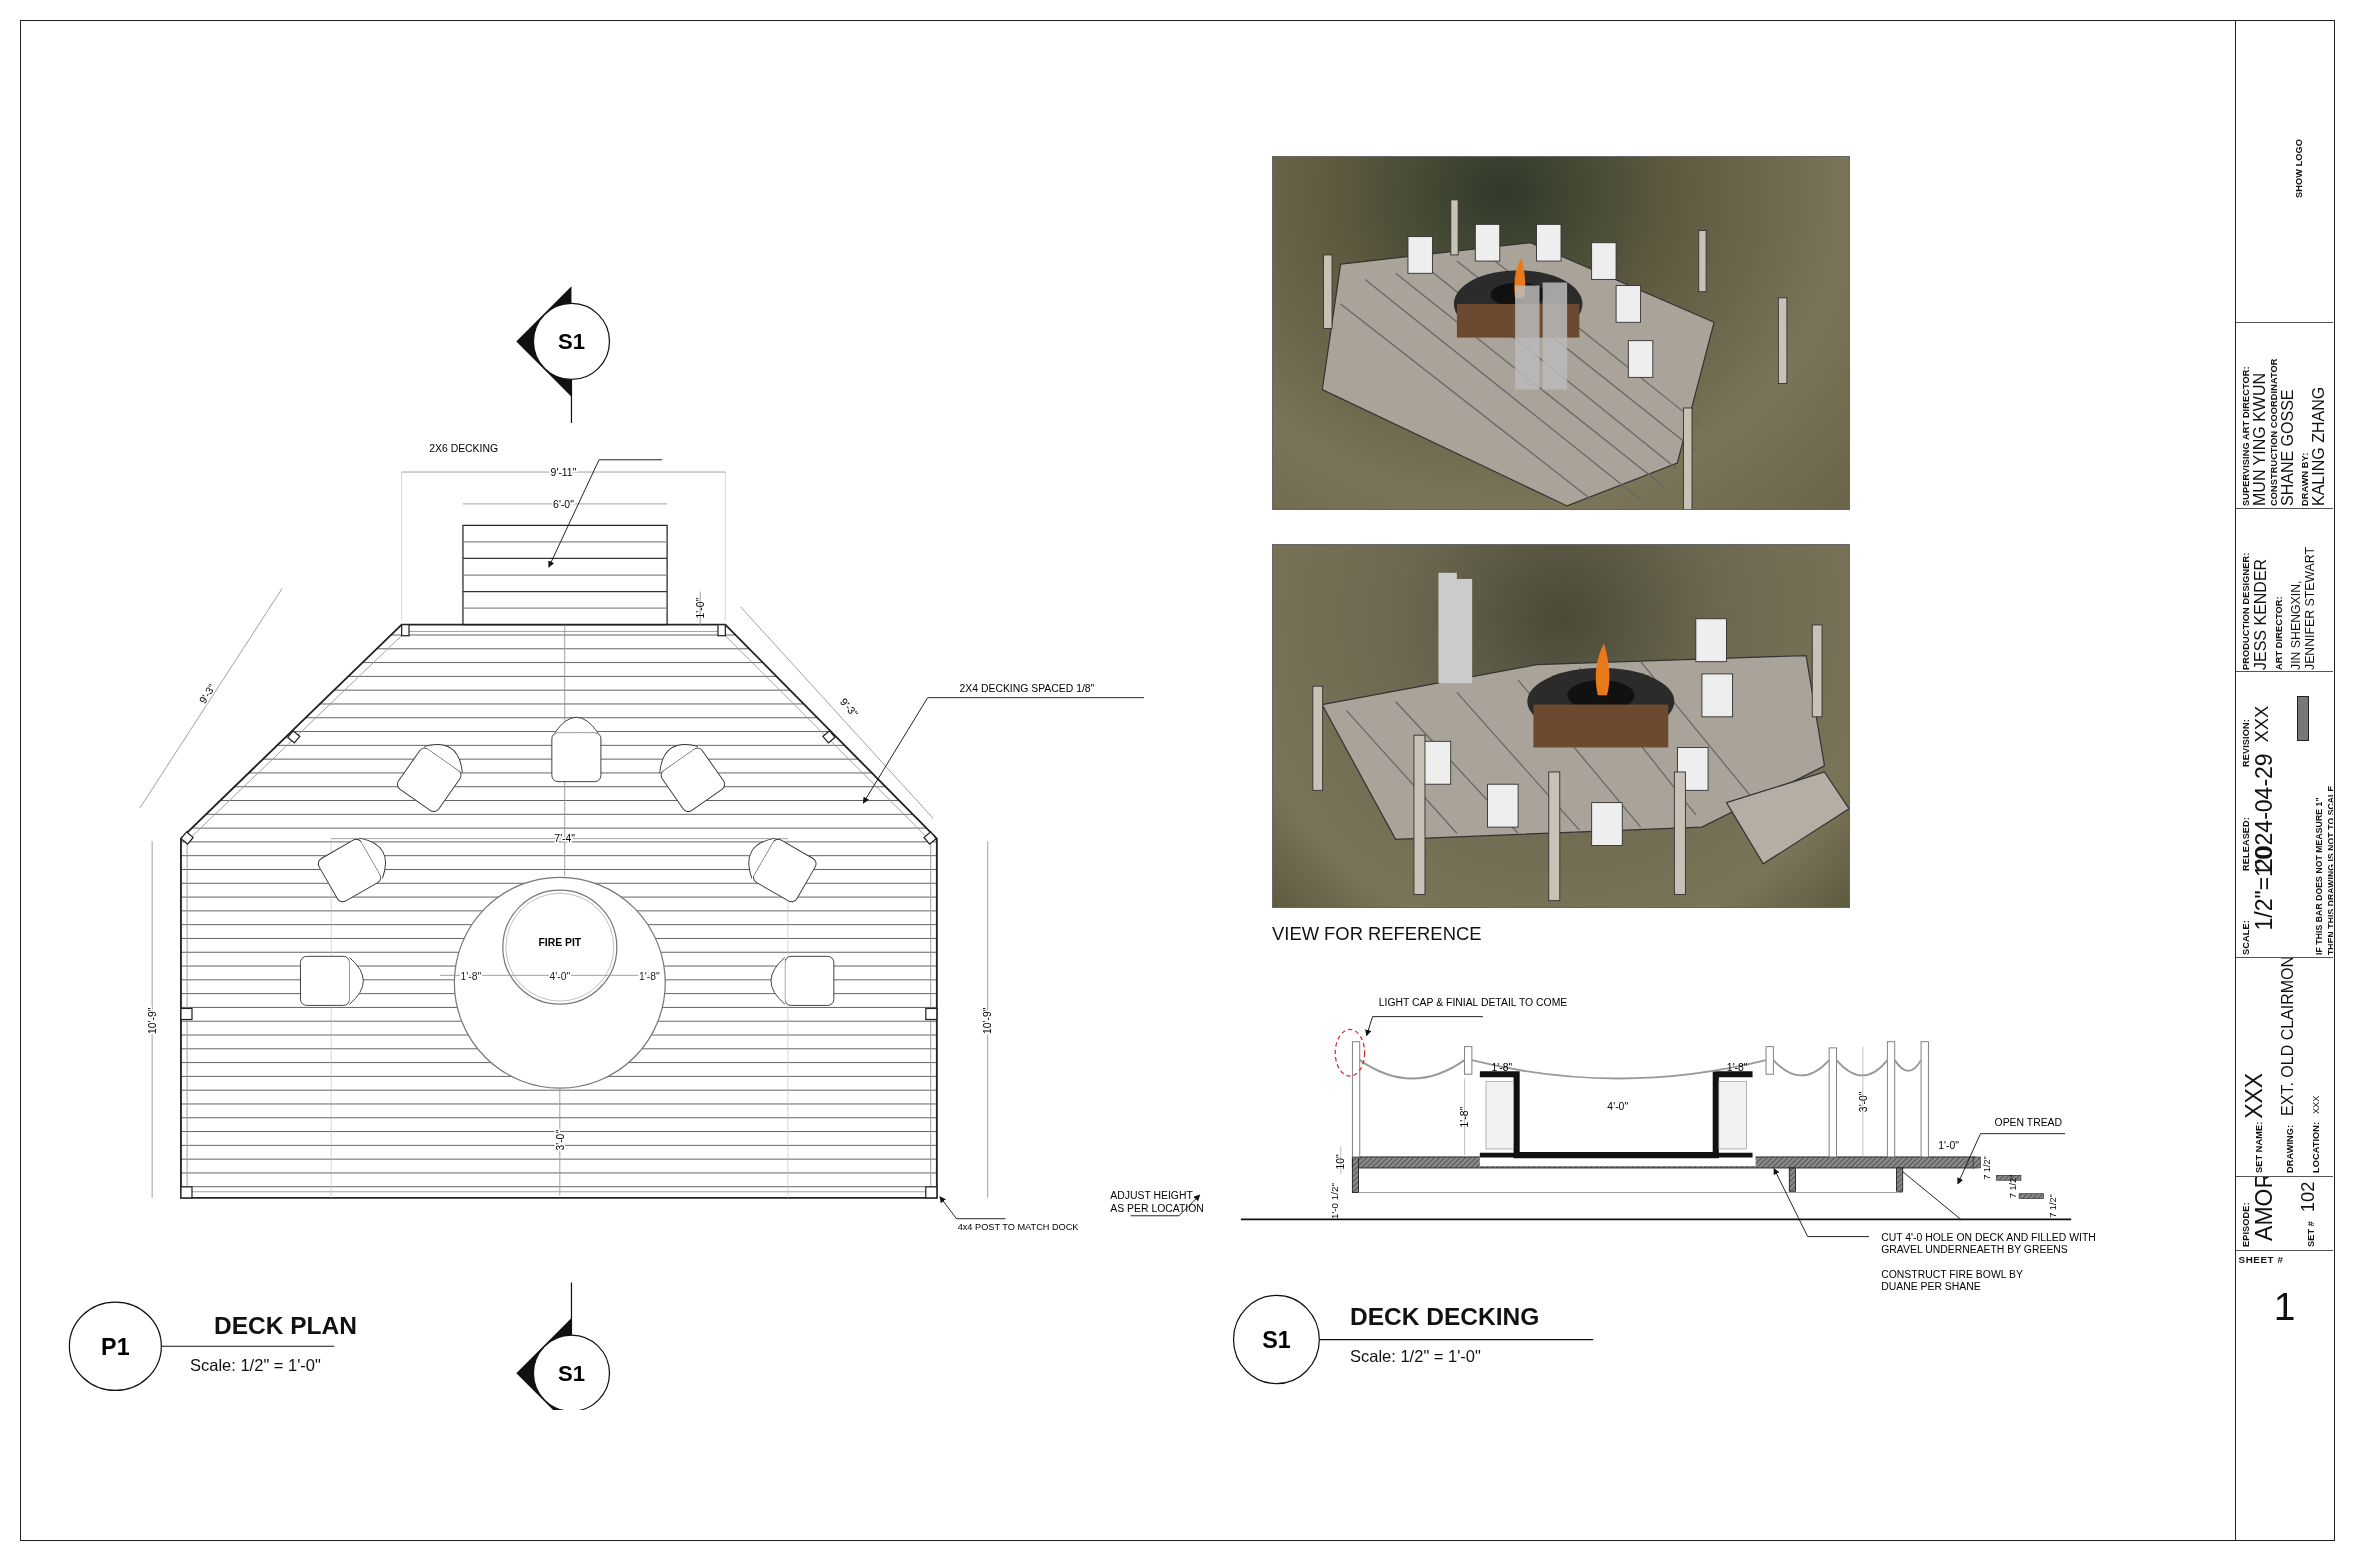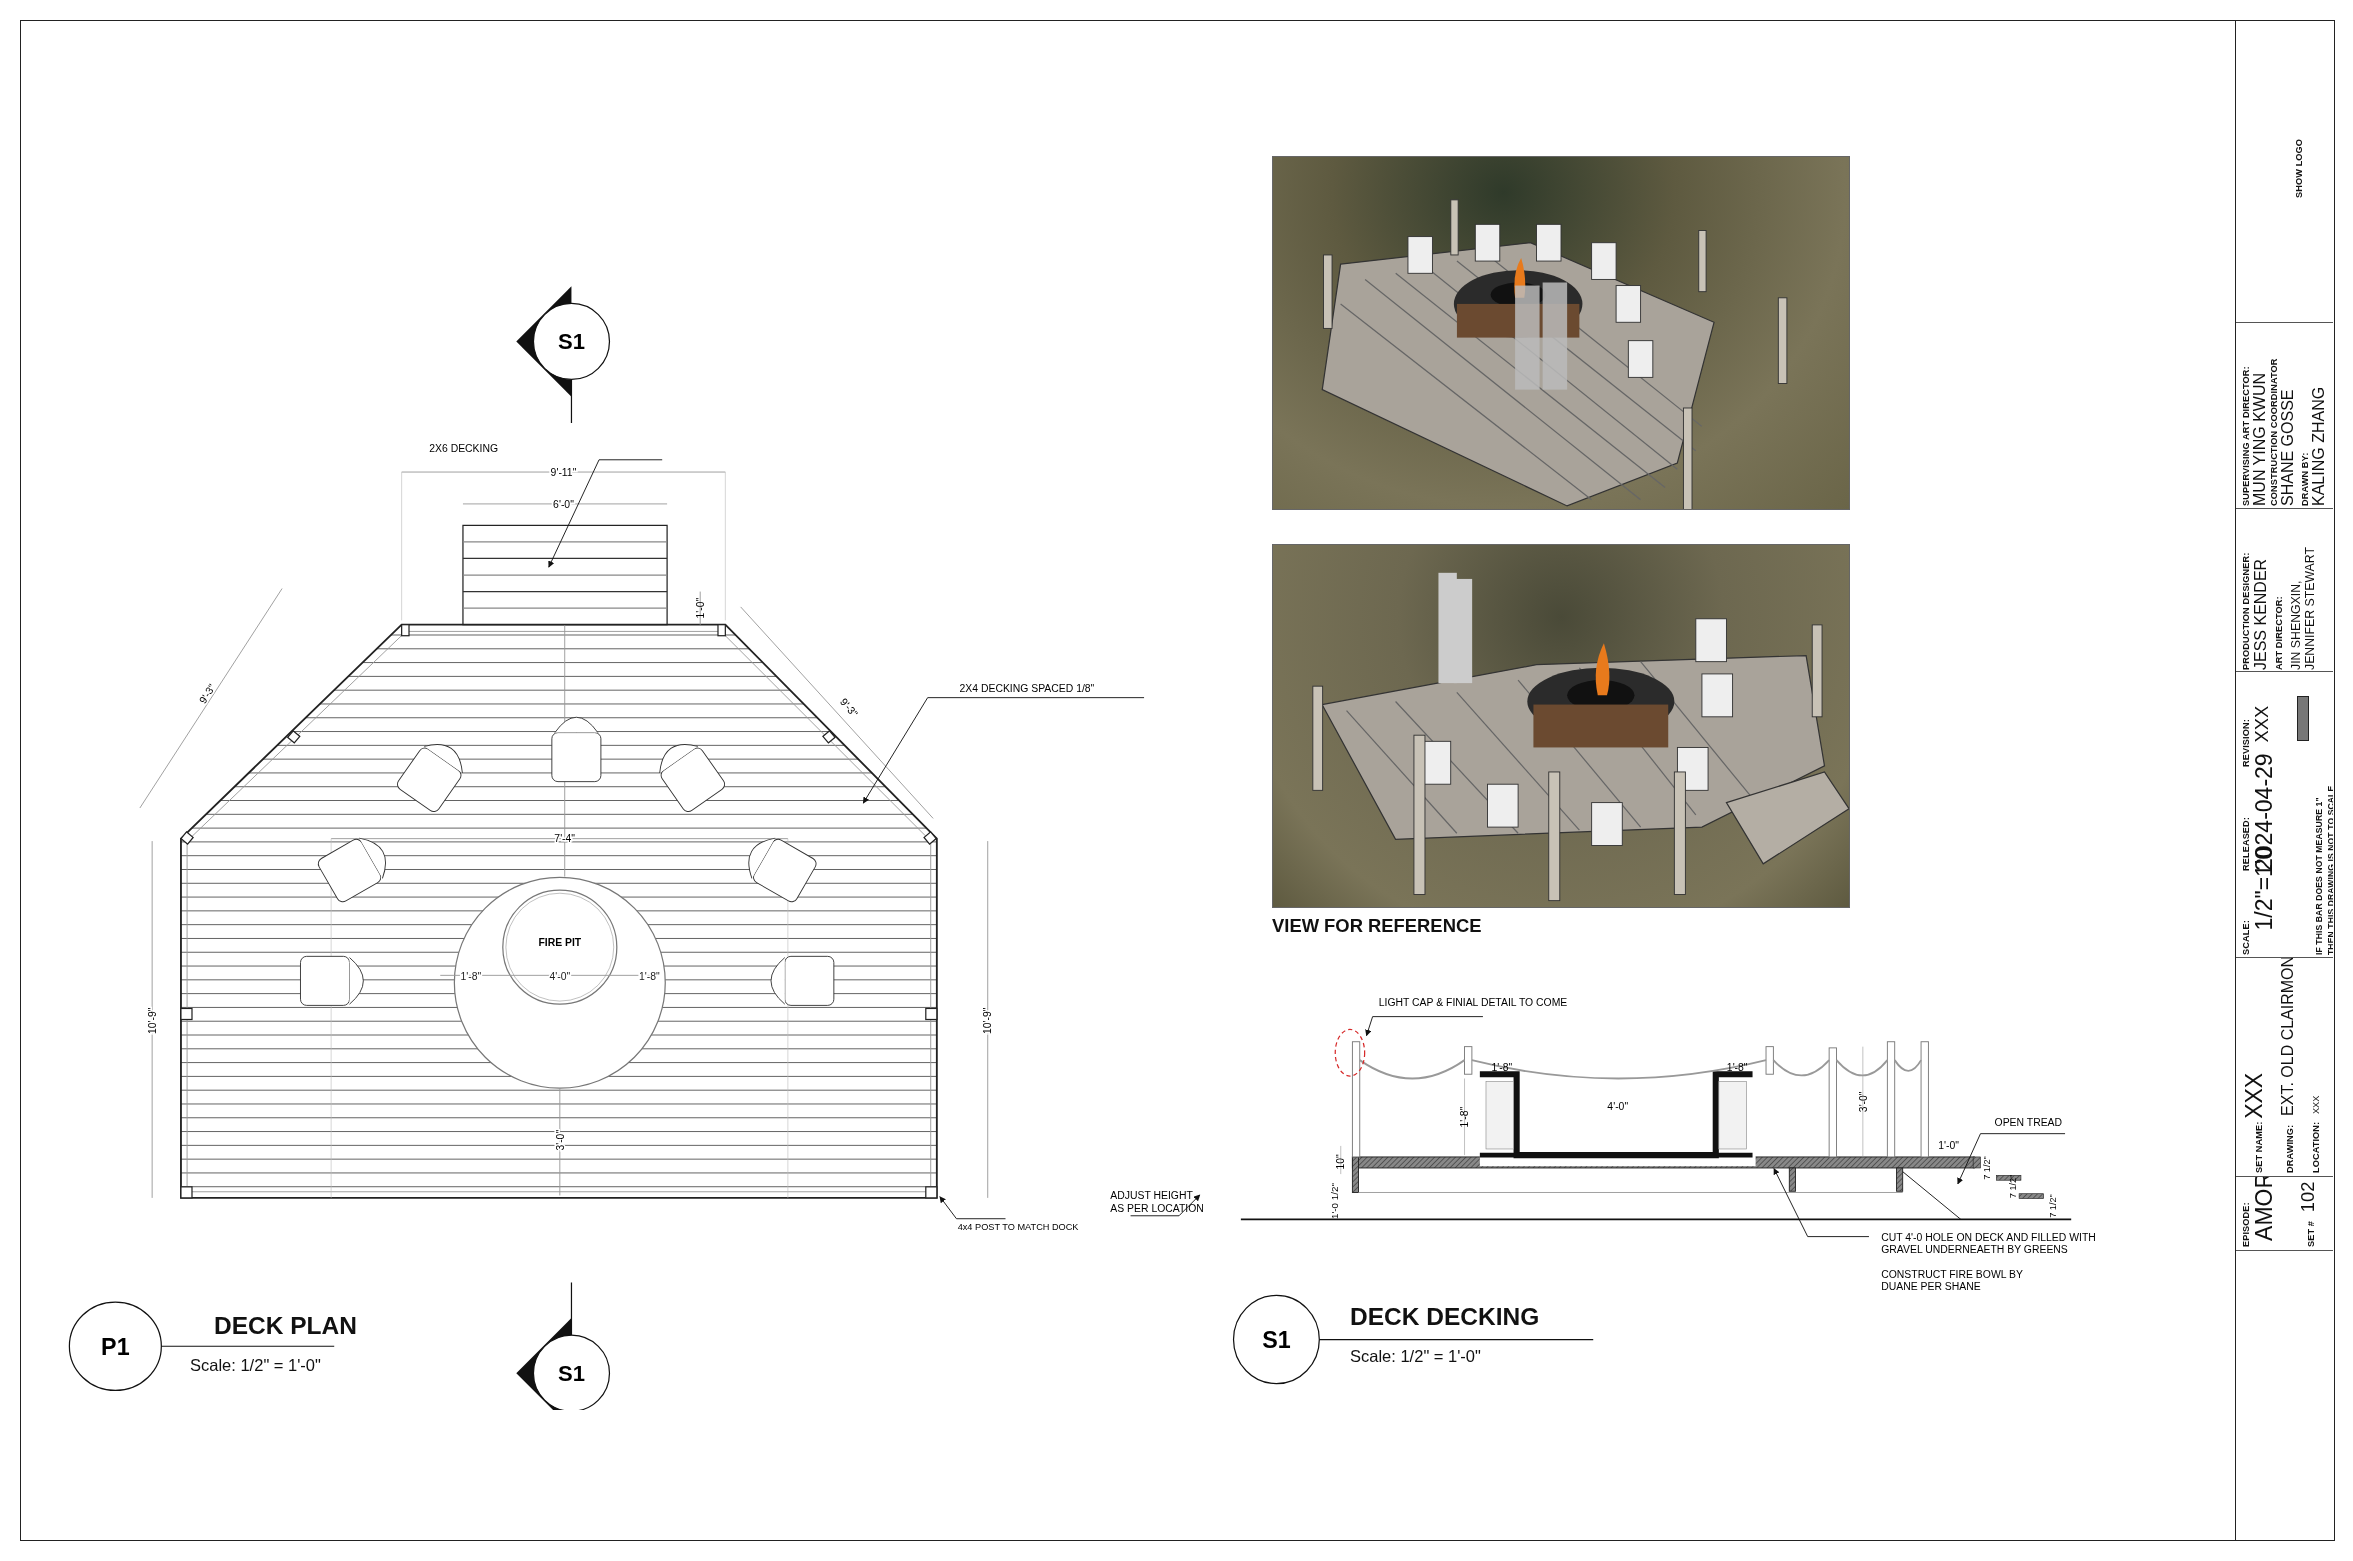--- a/index.html
+++ b/index.html
@@ -7,21 +7,21 @@
   .abs{position:absolute;}
   .frame{position:absolute;left:19.6px;top:19.6px;width:2315px;height:1521px;border:1.8px solid #222;box-sizing:border-box;}
   svg text{font-family:"Liberation Sans",sans-serif;}
   .tb{position:absolute;left:2235px;top:19.6px;width:99px;height:1521px;border-left:1.8px solid #222;box-sizing:border-box;}
   .tb-cell{position:absolute;left:0;width:97px;border-bottom:1.2px solid #555;box-sizing:border-box;overflow:hidden;}
   .rot{position:absolute;left:0;top:0;transform-origin:0 0;transform:rotate(-90deg);white-space:nowrap;}
   .lbl{font-weight:bold;font-size:9.2px;letter-spacing:0.1px;}
   .val{font-size:16px;}
   .bigval{font-size:23px;}
   .render{position:absolute;overflow:hidden;border:0.6px solid #666;}
-  .ref-label{position:absolute;font-weight:bold;font-size:18.4px;}
+  .ref-label{position:absolute;font-weight:normal;font-size:18.4px;margin-top:8px;}
   .title-h{position:absolute;font-weight:bold;font-size:24.5px;}
   .title-s{position:absolute;font-size:16.5px;}
 </style>
 </head>
 <body>
 
 <div class="frame"></div>
 
 <svg class="abs" style="left:0;top:0;" width="1165" height="1410" viewBox="0 0 1900 2300">
   <defs>
@@ -367,14 +367,18 @@
     <div class="rot" style="left:4.9px;top:70px;">
       <div class="lbl">EPISODE:</div>
       <div class="bigval" style="margin-left:6.1px;">AMORT</div>
     </div>
     <div class="rot" style="left:61px;top:70px;">
       <span class="lbl">SET #</span>
       <span class="val" style="font-size:18.4px;margin-left:6.1px;">102</span>
     </div>
   </div>
 
+  <div class="tb-cell" style="top:1231px;height:288px;border-bottom:none;">
+    <div class="abs lbl" style="left:2.5px;top:3.7px;font-size:9.8px;letter-spacing:0.6px;">SHEET #</div>
+    <div class="abs" style="left:0;width:97px;top:34px;text-align:center;font-size:39px;">1</div>
+  </div>
 </div>
 
 
 </body></html>

